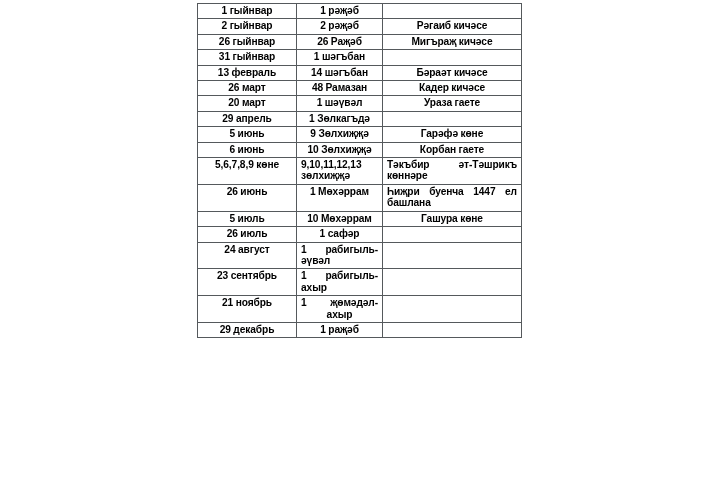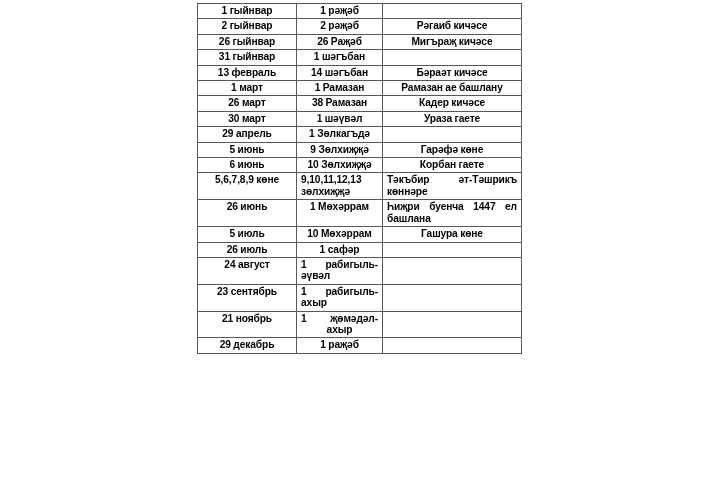--- a/index.html
+++ b/index.html
@@ -98,31 +98,26 @@
           <td class="greg">31 гыйнвар</td>
           <td class="hijri">1 шәгъбан</td>
           <td class="event blank"></td>
         </tr>
         <tr>
           <td class="greg">13 февраль</td>
           <td class="hijri">14 шәгъбан</td>
           <td class="event">Бәраәт кичәсе</td>
         </tr>
         <tr>
-          <td class="greg">1 март</td>
-          <td class="hijri">1 Рамазан</td>
-          <td class="event">Рамазан ае башлану</td>
-        </tr>
-        <tr>
           <td class="greg">26 март</td>
-          <td class="hijri">38 Рамазан</td>
+          <td class="hijri">48 Рамазан</td>
           <td class="event">Кадер кичәсе</td>
         </tr>
         <tr>
-          <td class="greg">30 март</td>
+          <td class="greg">20 март</td>
           <td class="hijri">1 шәүвәл</td>
           <td class="event">Ураза гаете</td>
         </tr>
         <tr>
           <td class="greg">29 апрель</td>
           <td class="hijri">1 Зөлкагъдә</td>
           <td class="event blank"></td>
         </tr>
         <tr>
           <td class="greg">5 июнь</td>

